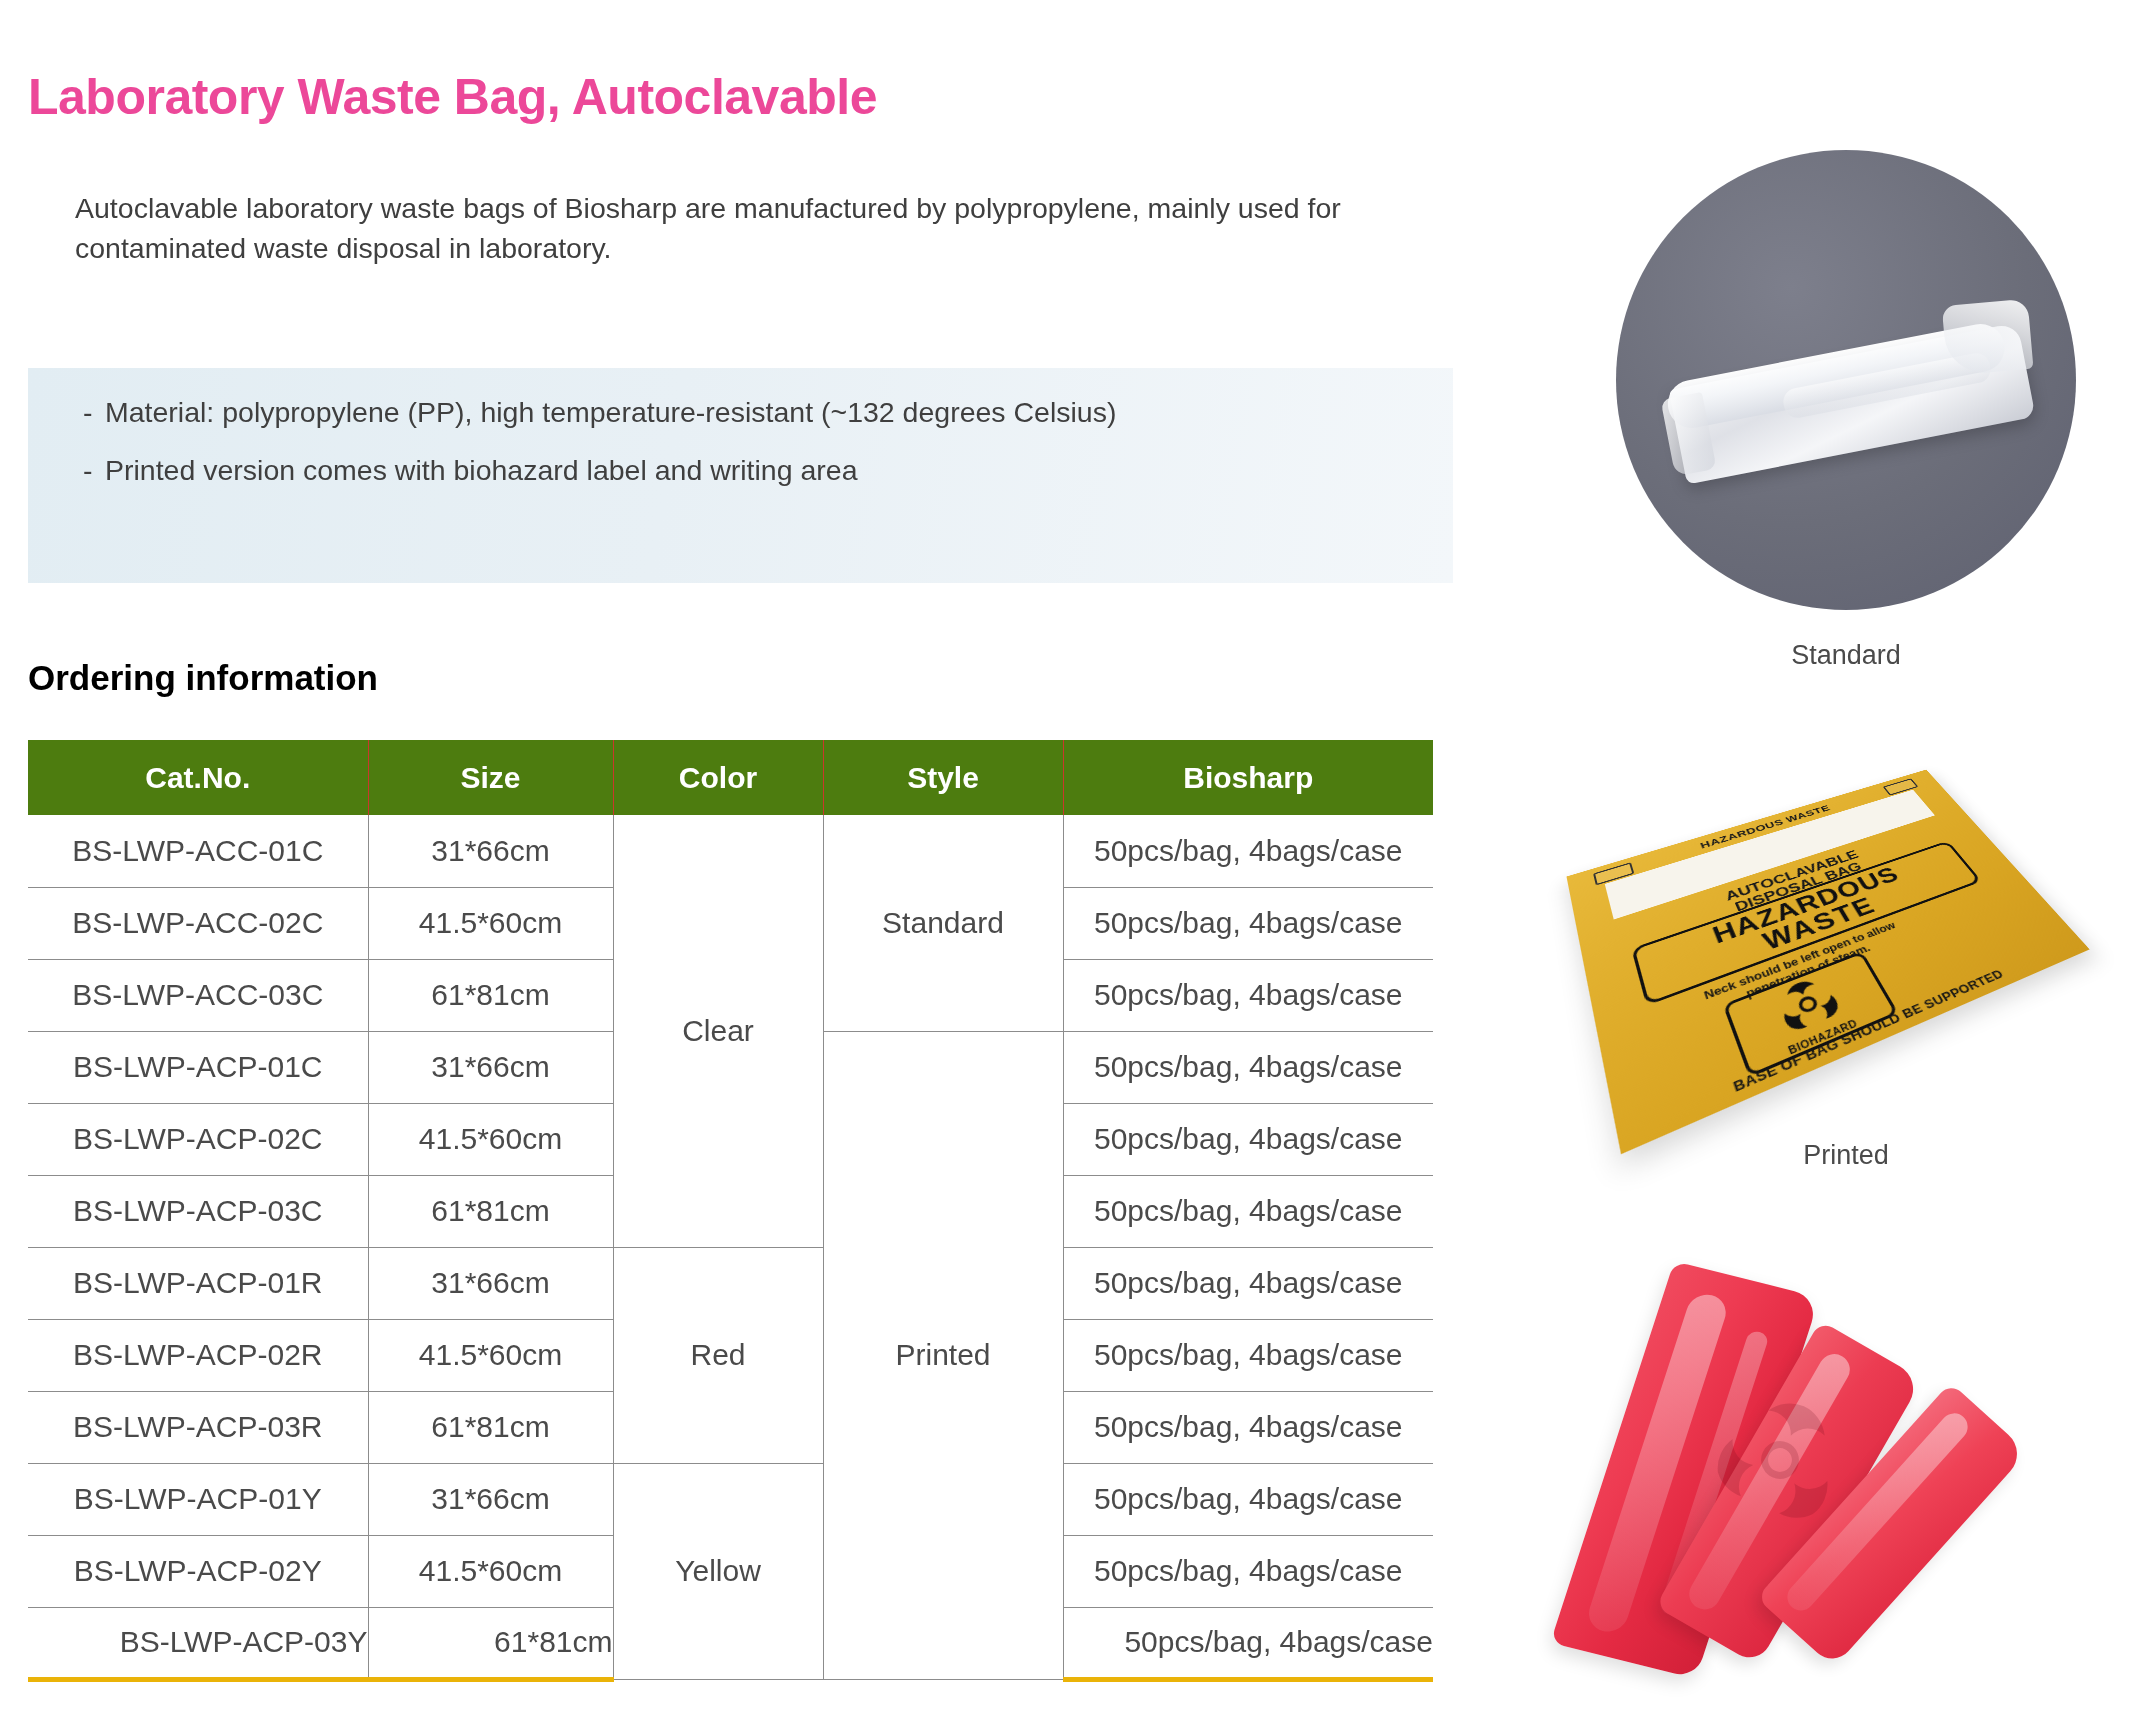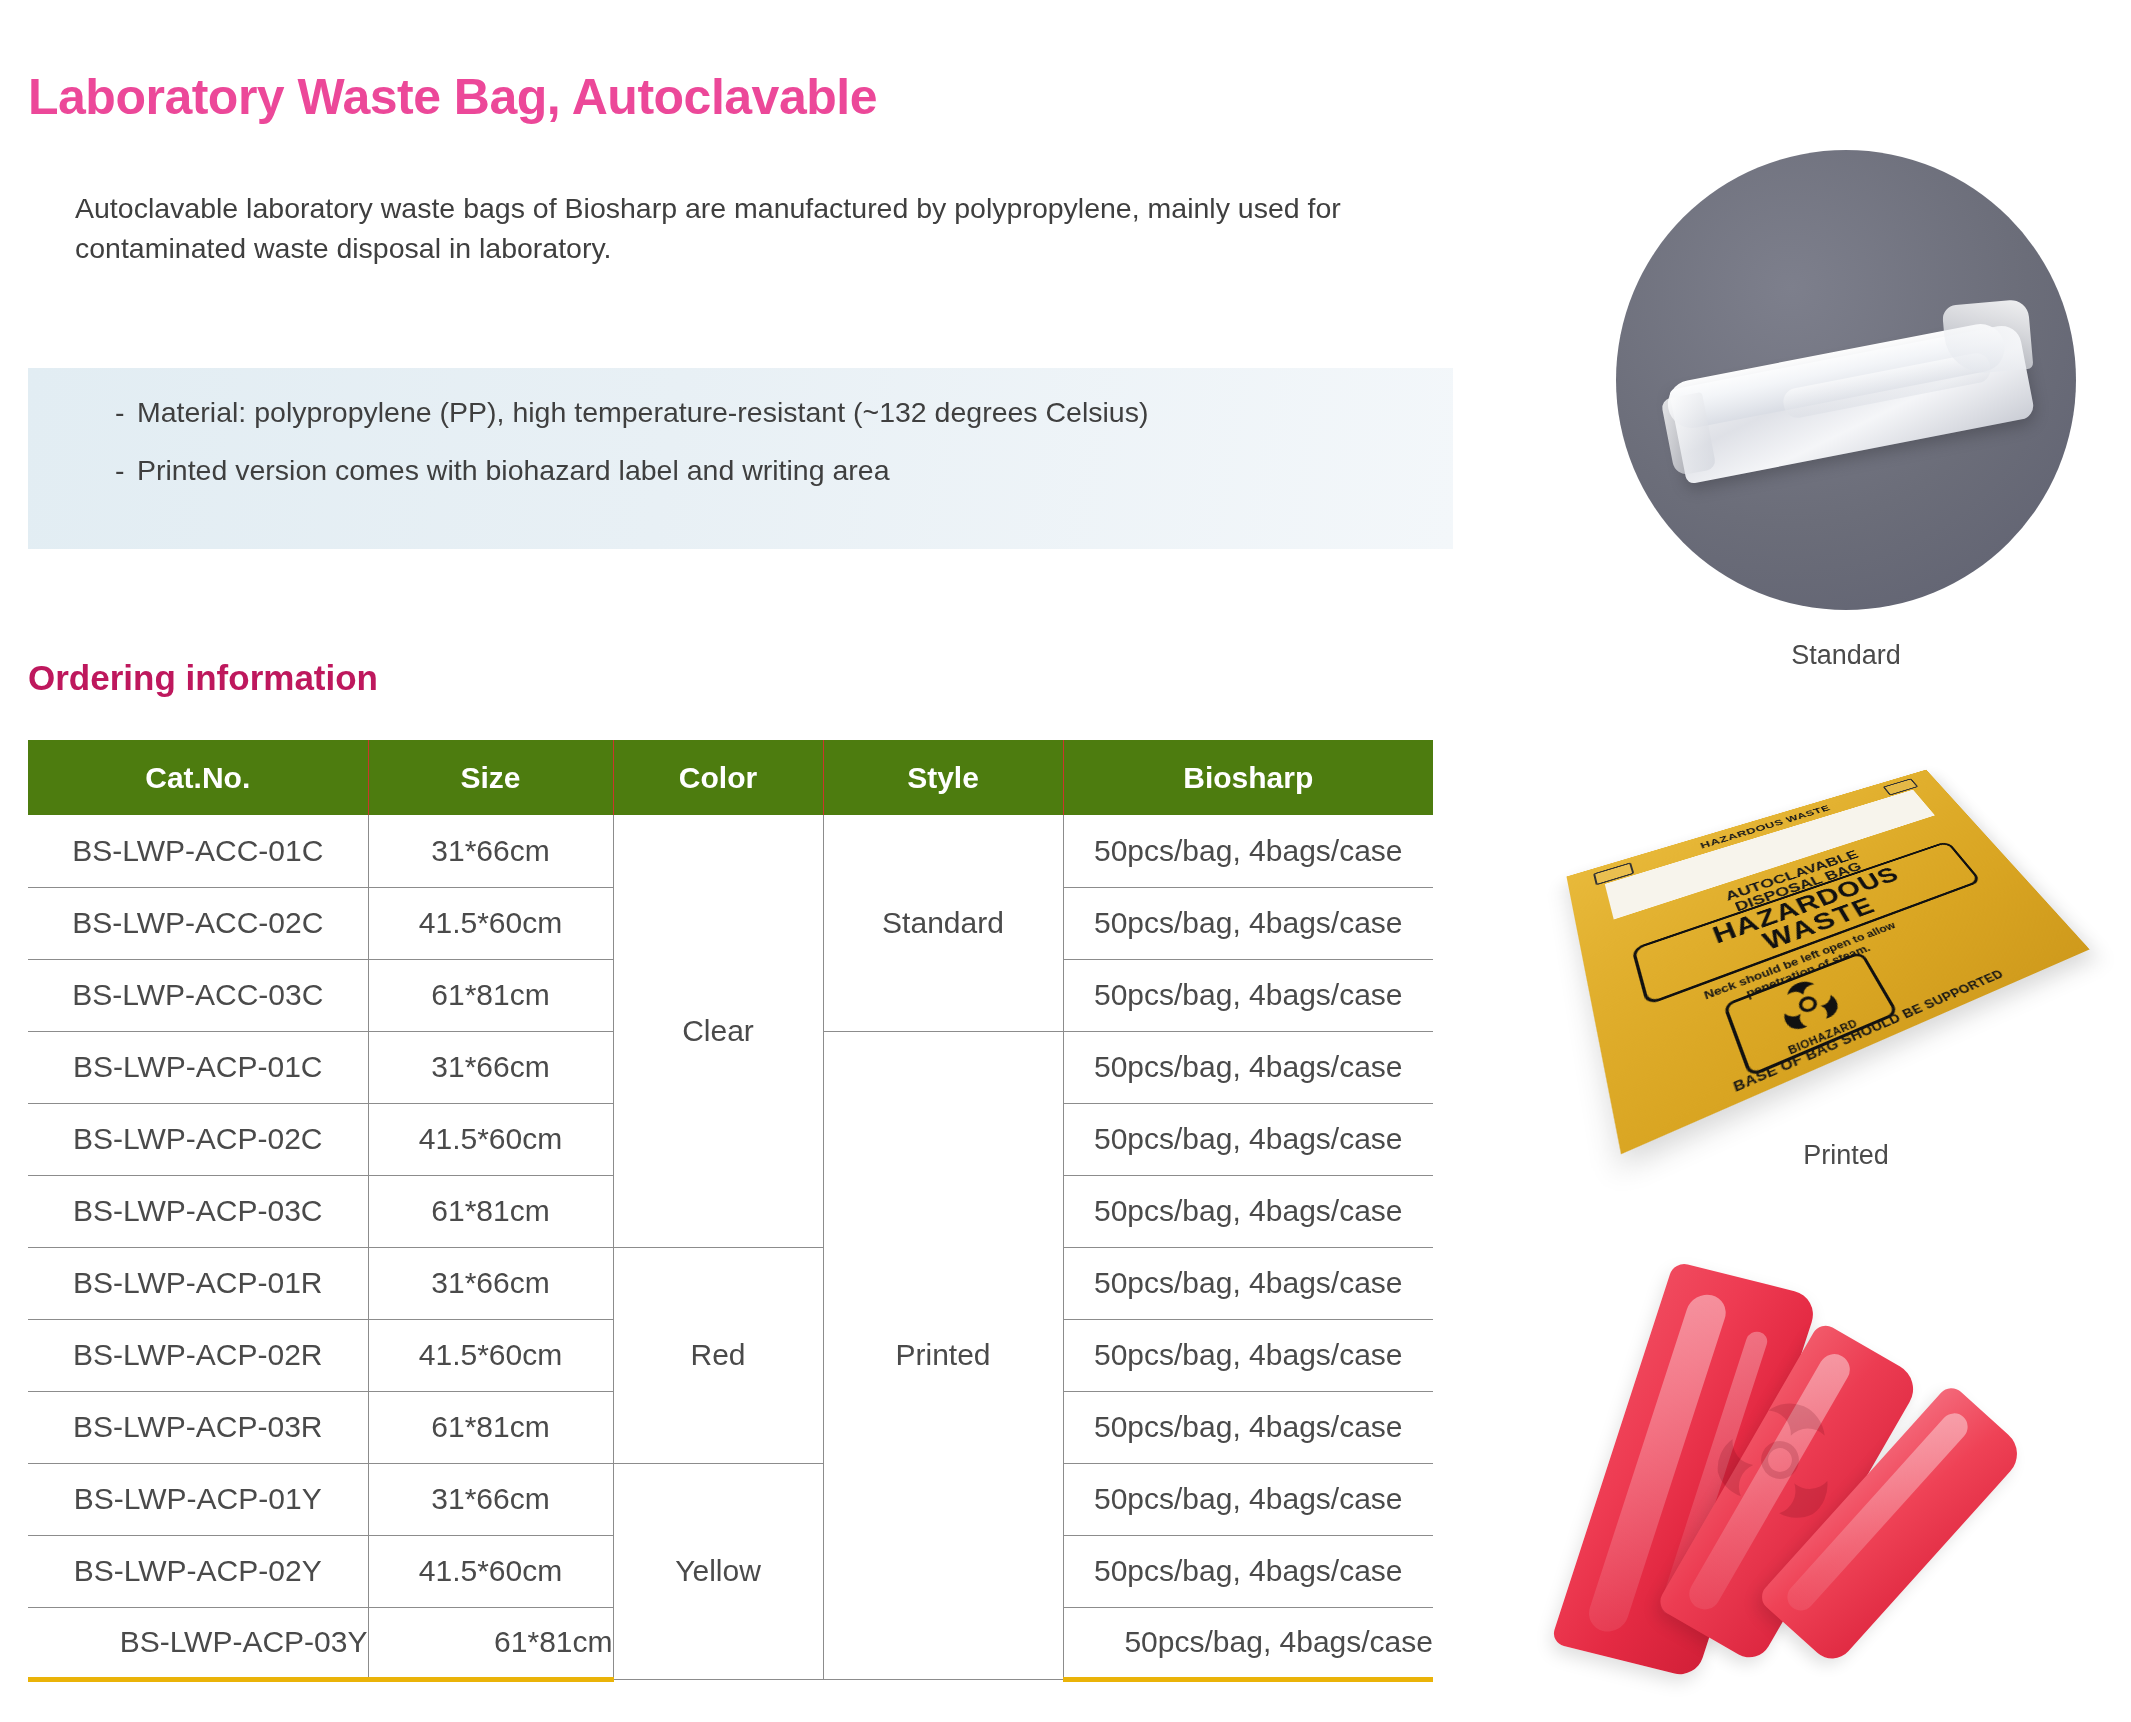--- a/index.html
+++ b/index.html
@@ -50,44 +50,44 @@
     line-height: 1.42;
     margin-left: 47px;
   }
 
   
   .info-box {
     position: absolute;
     left: 0;
     top: 368px;
     width: 1425px;
-    height: 181px;
+    height: 215px;
     background: linear-gradient(100deg, #e2edf3 0%, #e8f0f5 45%, #f3f7fa 100%);
-    padding: 30px 0 0 87px;
+    padding: 30px 0 0 55px;
   }
   .info-line {
     font-size: 28.5px;
     color: #3f3f3f;
     line-height: 1.0;
     margin-bottom: 29px;
     white-space: nowrap;
   }
   .info-dash {
     display: inline-block;
     width: 22px;
     color: #3f3f3f;
   }
 
   .section-title {
     position: absolute;
     left: 0;
     top: 658px;
     font-size: 35px;
     font-weight: bold;
-    color: #be185d;
+    color: #000000;
     white-space: nowrap;
   }
 
   
   .order-table {
     position: absolute;
     left: 0;
     top: 740px;
     width: 1405px;
     border-collapse: collapse;

